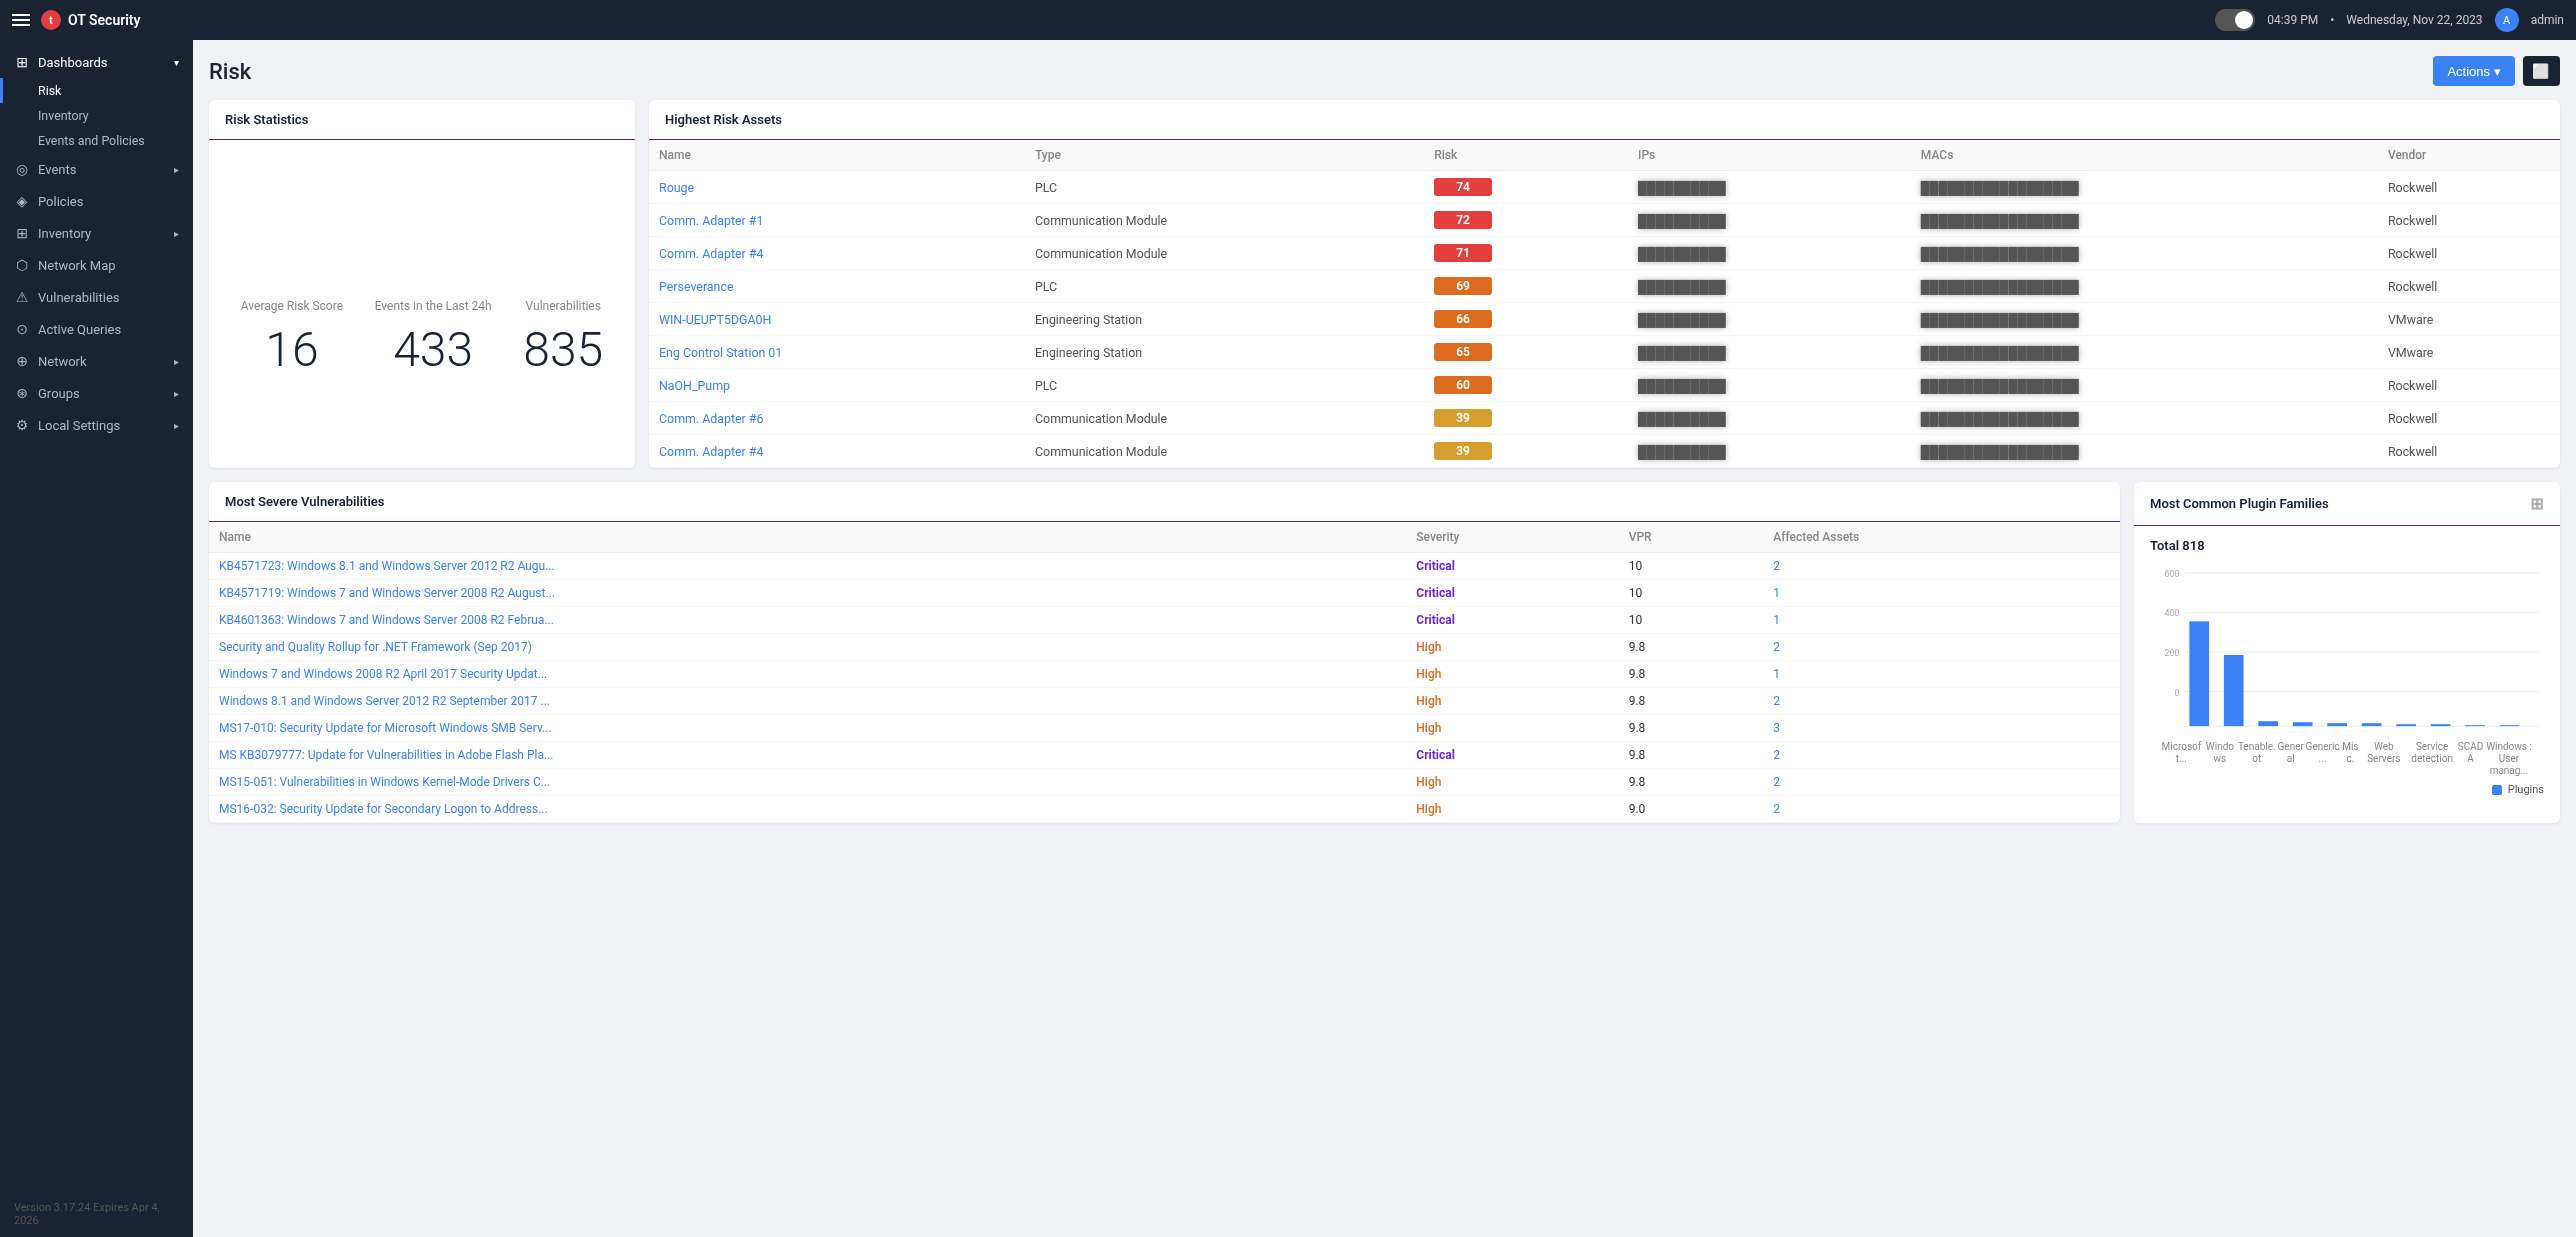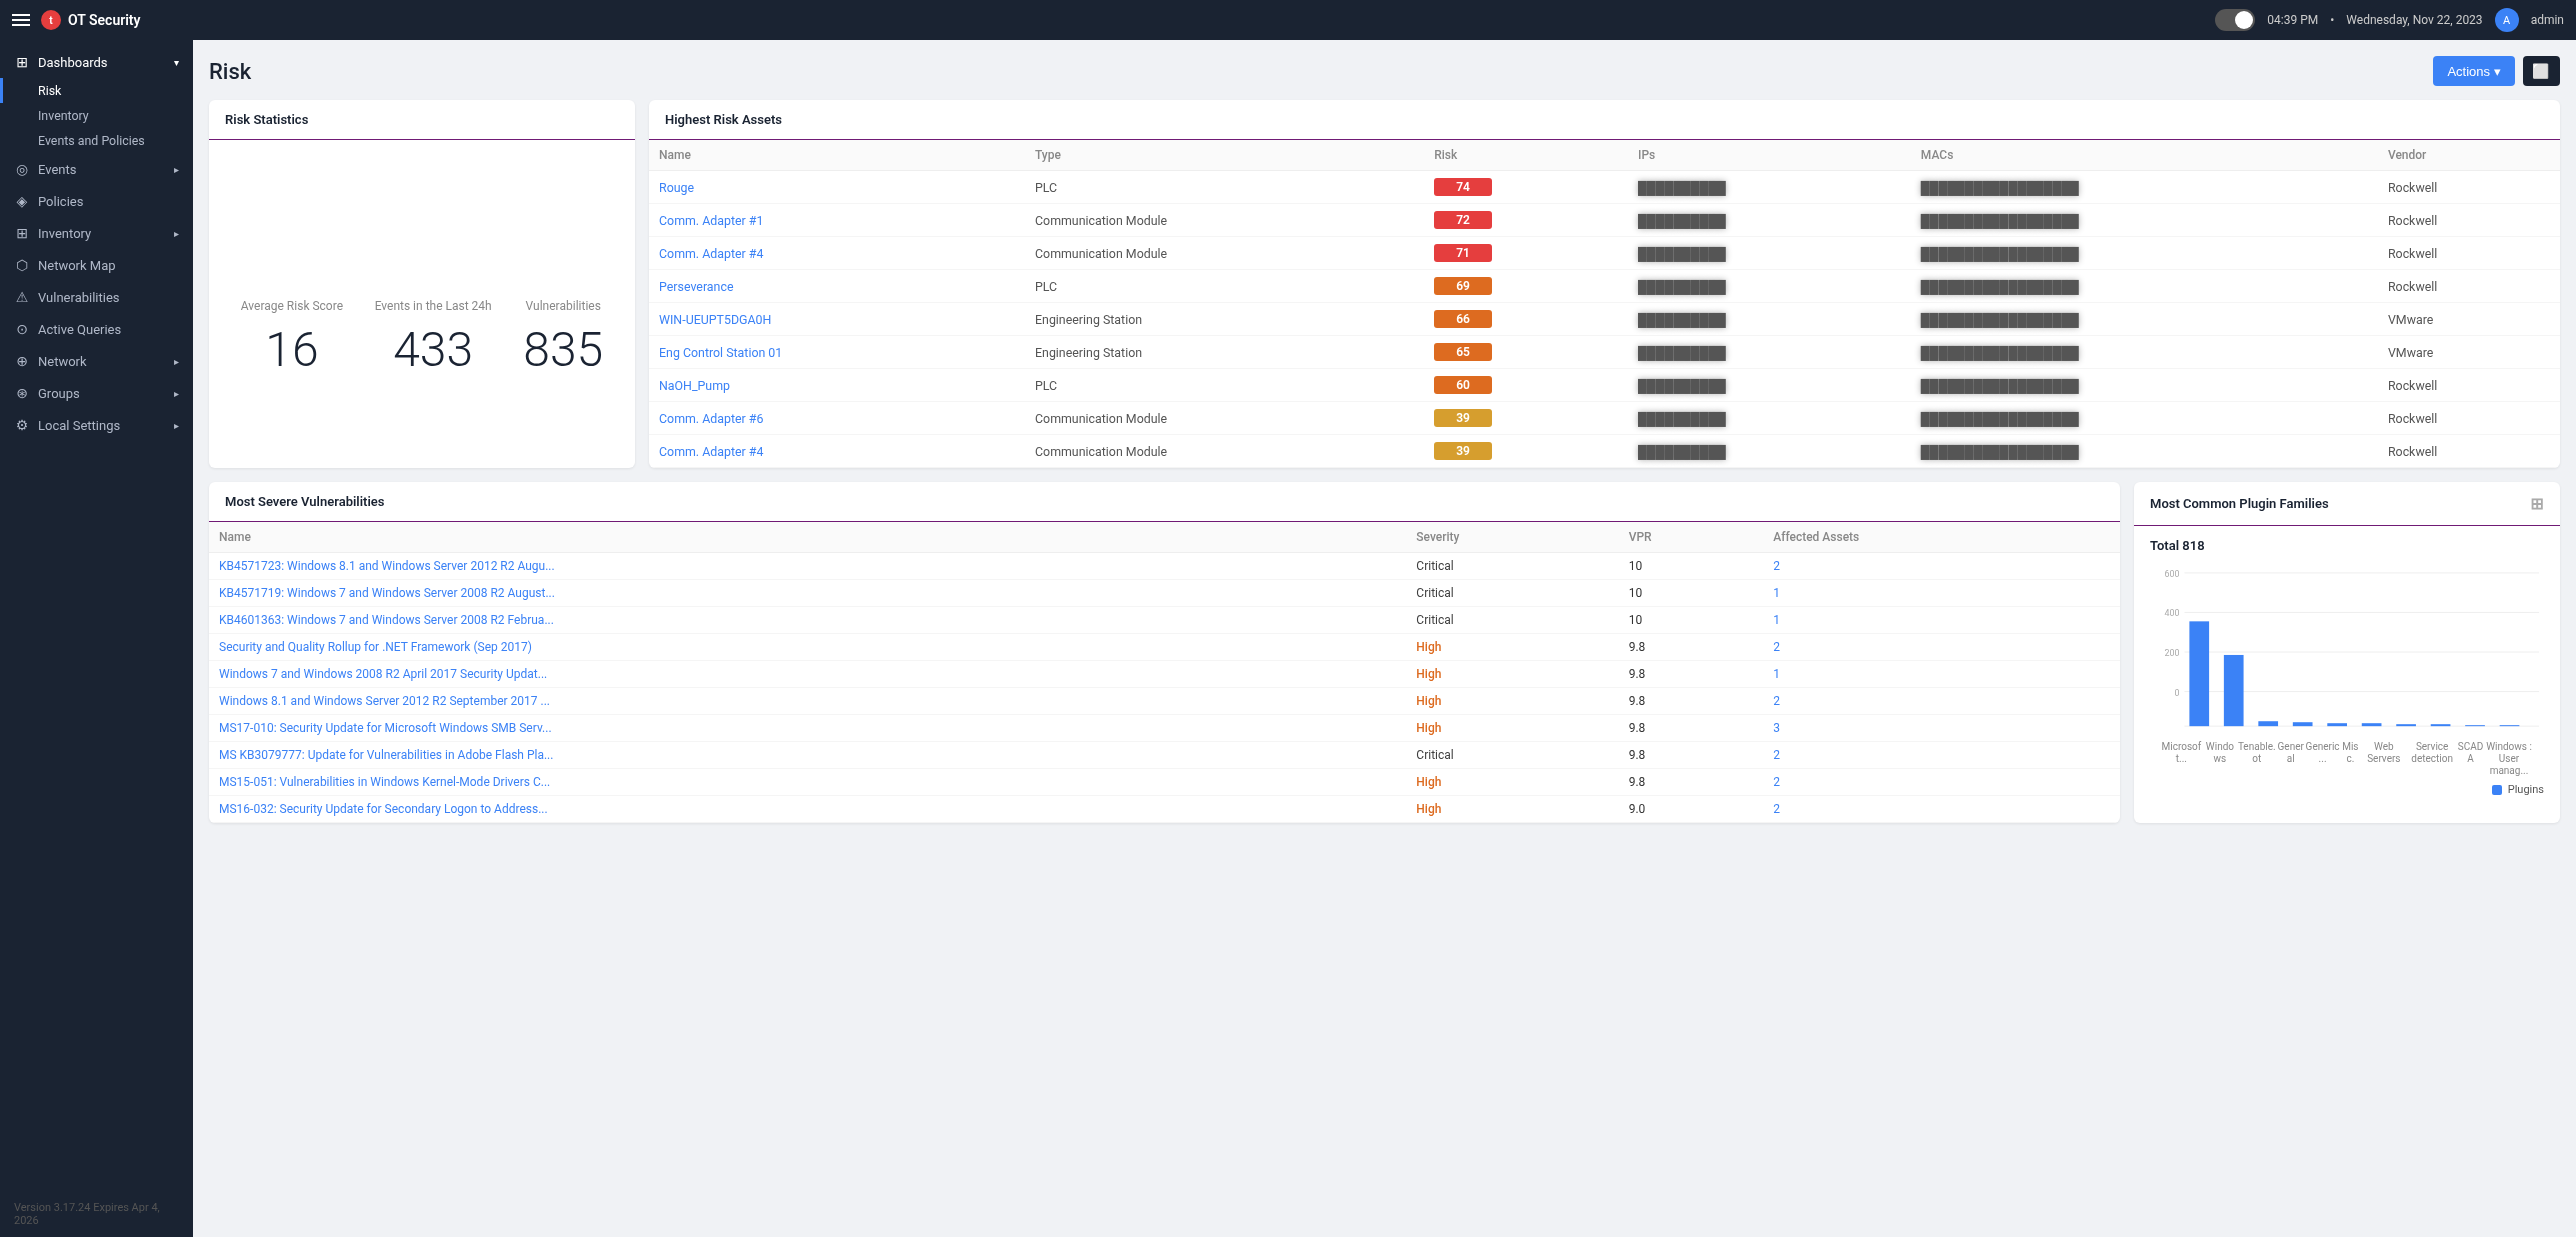--- a/index.html
+++ b/index.html
@@ -133,21 +133,21 @@
     .vuln-card { flex: 1; }
     .plugin-card { flex: 0 0 426px; }
 
     .vuln-table { width: 100%; border-collapse: collapse; }
     .vuln-table th {
       text-align: left; padding: 8px 10px; font-size: 12px; color: #888;
       font-weight: 500; border-bottom: 1px solid #eee; background: #fafafa;
     }
     .vuln-table td { padding: 6px 10px; font-size: 12px; border-bottom: 1px solid #f5f5f5; }
     .vuln-table td a { color: #3b82f6; text-decoration: none; }
-    .sev-critical { color: #404040; font-weight: 400; }
+    .sev-critical { color: #6d28d9; font-weight: 700; }
     .sev-high { color: #dd6b20; font-weight: 500; }
     .link-blue { color: #3b82f6; text-decoration: none; }
 
     
     .plugin-inner { padding: 12px 16px; }
     .chart-total { font-size: 13px; font-weight: 600; color: #1a2332; margin-bottom: 10px; }
     .chart-area { position: relative; height: 178px; }
     .chart-svg { width: 100%; height: 100%; }
     .chart-labels { display: flex; justify-content: flex-end; font-size: 10px; color: #888; padding: 0 10px; }
     .chart-label { text-align: center; max-width: 50px; word-break: break-word; line-height: 1.2; }

